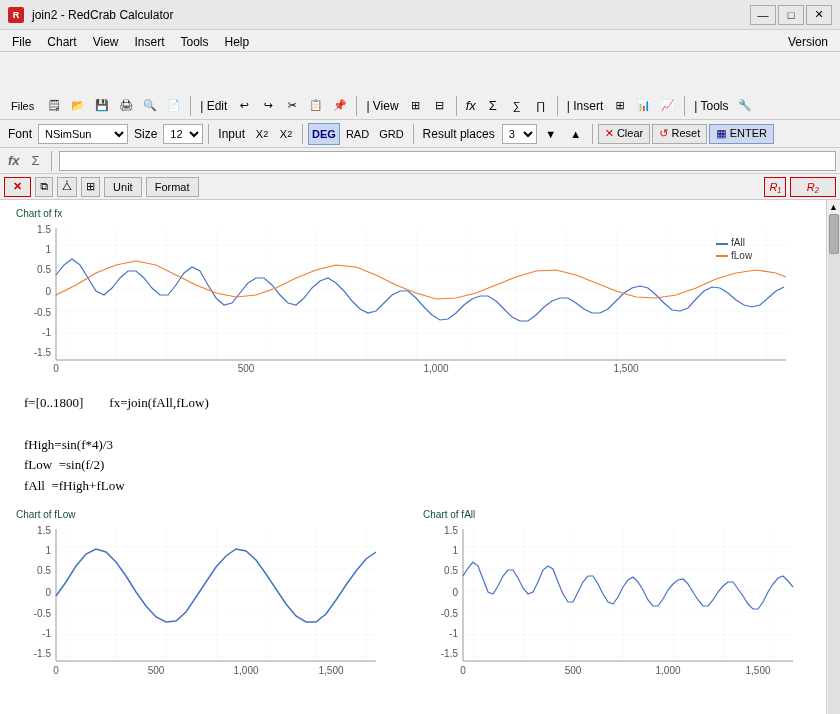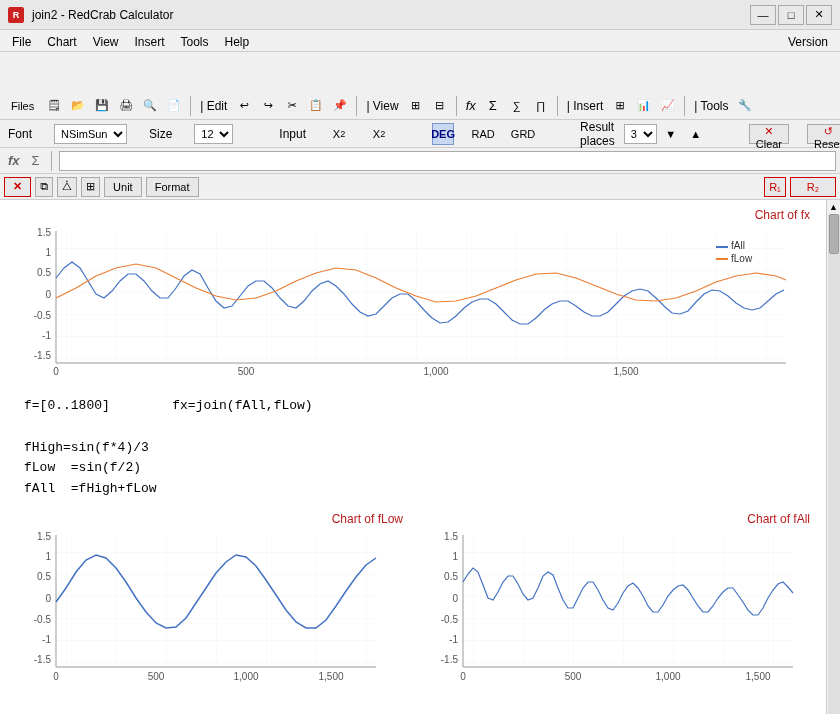--- a/index.html
+++ b/index.html
@@ -17,47 +17,47 @@
     .menu-item { padding: 2px 8px; font-size: 12px; cursor: pointer; }
 
     
     .toolbar { background: #f0f0f0; height: 28px; display: flex; align-items: center; padding: 0 4px; border-bottom: 1px solid #ccc; gap: 2px; flex-wrap: nowrap; overflow: hidden; margin-top: 40px; }
     .toolbar-sep { width: 1px; height: 20px; background: #aaa; margin: 0 3px; }
     .tb-btn { height: 22px; min-width: 22px; background: #f0f0f0; border: 1px solid transparent; cursor: pointer; display: flex; align-items: center; justify-content: center; font-size: 11px; padding: 0 3px; }
     .tb-label { font-size: 12px; padding: 0 4px; }
     .tb-select { height: 20px; font-size: 11px; border: 1px solid #aaa; background: white; padding: 0 2px; }
 
     
-    .toolbar2 { background: #f0f0f0; height: 28px; display: flex; align-items: center; padding: 0 4px; border-bottom: 1px solid #ccc; gap: 18px; }
+    .toolbar2 { background: #f0f0f0; height: 28px; display: flex; align-items: center; padding: 0 4px; border-bottom: 1px solid #ccc; gap: 2px; }
     .tb-btn-active { background: #c8d8f0; border: 1px solid #7799cc !important; }
     .result-places { display: flex; align-items: center; gap: 3px; }
     .clear-btn { background: #e8e8e8; border: 1px solid #aaa; height: 20px; padding: 0 6px; cursor: pointer; font-size: 11px; }
 
     
     .formula-bar { background: #f0f0f0; height: 26px; display: flex; align-items: center; padding: 0 4px; border-bottom: 1px solid #ccc; gap: 4px; }
     .formula-bar-icon { font-size: 13px; color: #666; padding: 0 4px; }
     .formula-input { flex: 1; height: 20px; font-size: 12px; border: 1px solid #aaa; padding: 0 4px; background: white; }
 
     
     .action-bar { background: #f0f0f0; height: 26px; display: flex; align-items: center; padding: 0 4px; border-bottom: 1px solid #ccc; gap: 4px; }
     .ab-btn { height: 20px; padding: 0 8px; border: 1px solid #aaa; background: #e8e8e8; cursor: pointer; font-size: 11px; }
-    .ab-red { color: #cc0000; border-color: #cc0000; }
+    .ab-red { color: #cc0000; border-color: #cc0000; font-style: italic; }
     .ab-close { color: #cc0000; border-color: #cc0000; font-weight: bold; }
     .scrollbar-v { width: 14px; background: #f0f0f0; border-left: 1px solid #ccc; display: flex; flex-direction: column; align-items: center; }
     .scrollbar-track { flex: 1; width: 12px; background: #e0e0e0; position: relative; }
     .scrollbar-thumb { width: 10px; height: 40px; background: #b0b0b0; border: 1px solid #999; position: absolute; top: 0; left: 1px; border-radius: 2px; }
     
     .workspace { flex: 1; background: white; overflow: hidden; position: relative; }
     .workspace-inner { padding: 8px 16px; }
 
     
     .chart-container { margin: 0 auto 8px auto; }
-    .chart-title { text-align: right; font-size: 12px; color: #b91c1c; margin-bottom: 4px; }
-    
-    .code-area { font-family: Liberation Mono, monospace; font-size: 13px; color: #000; line-height: 1.6; margin: 12px 0; padding-left: 8px; }
+    .chart-title { text-align: left; font-size: 10px; color: #14532d; margin-bottom: 4px; }
+    
+    .code-area { font-family: Liberation Serif, serif; font-size: 13px; color: #000; line-height: 1.6; margin: 12px 0; padding-left: 8px; }
 
     .charts-row { display: flex; gap: 20px; margin-top: 8px; }
     .chart-half { flex: 1; }
 
     svg text { font-family: Arial, sans-serif; }
   </style>
 </head>
 <body>
 
 <div class="title-bar">

